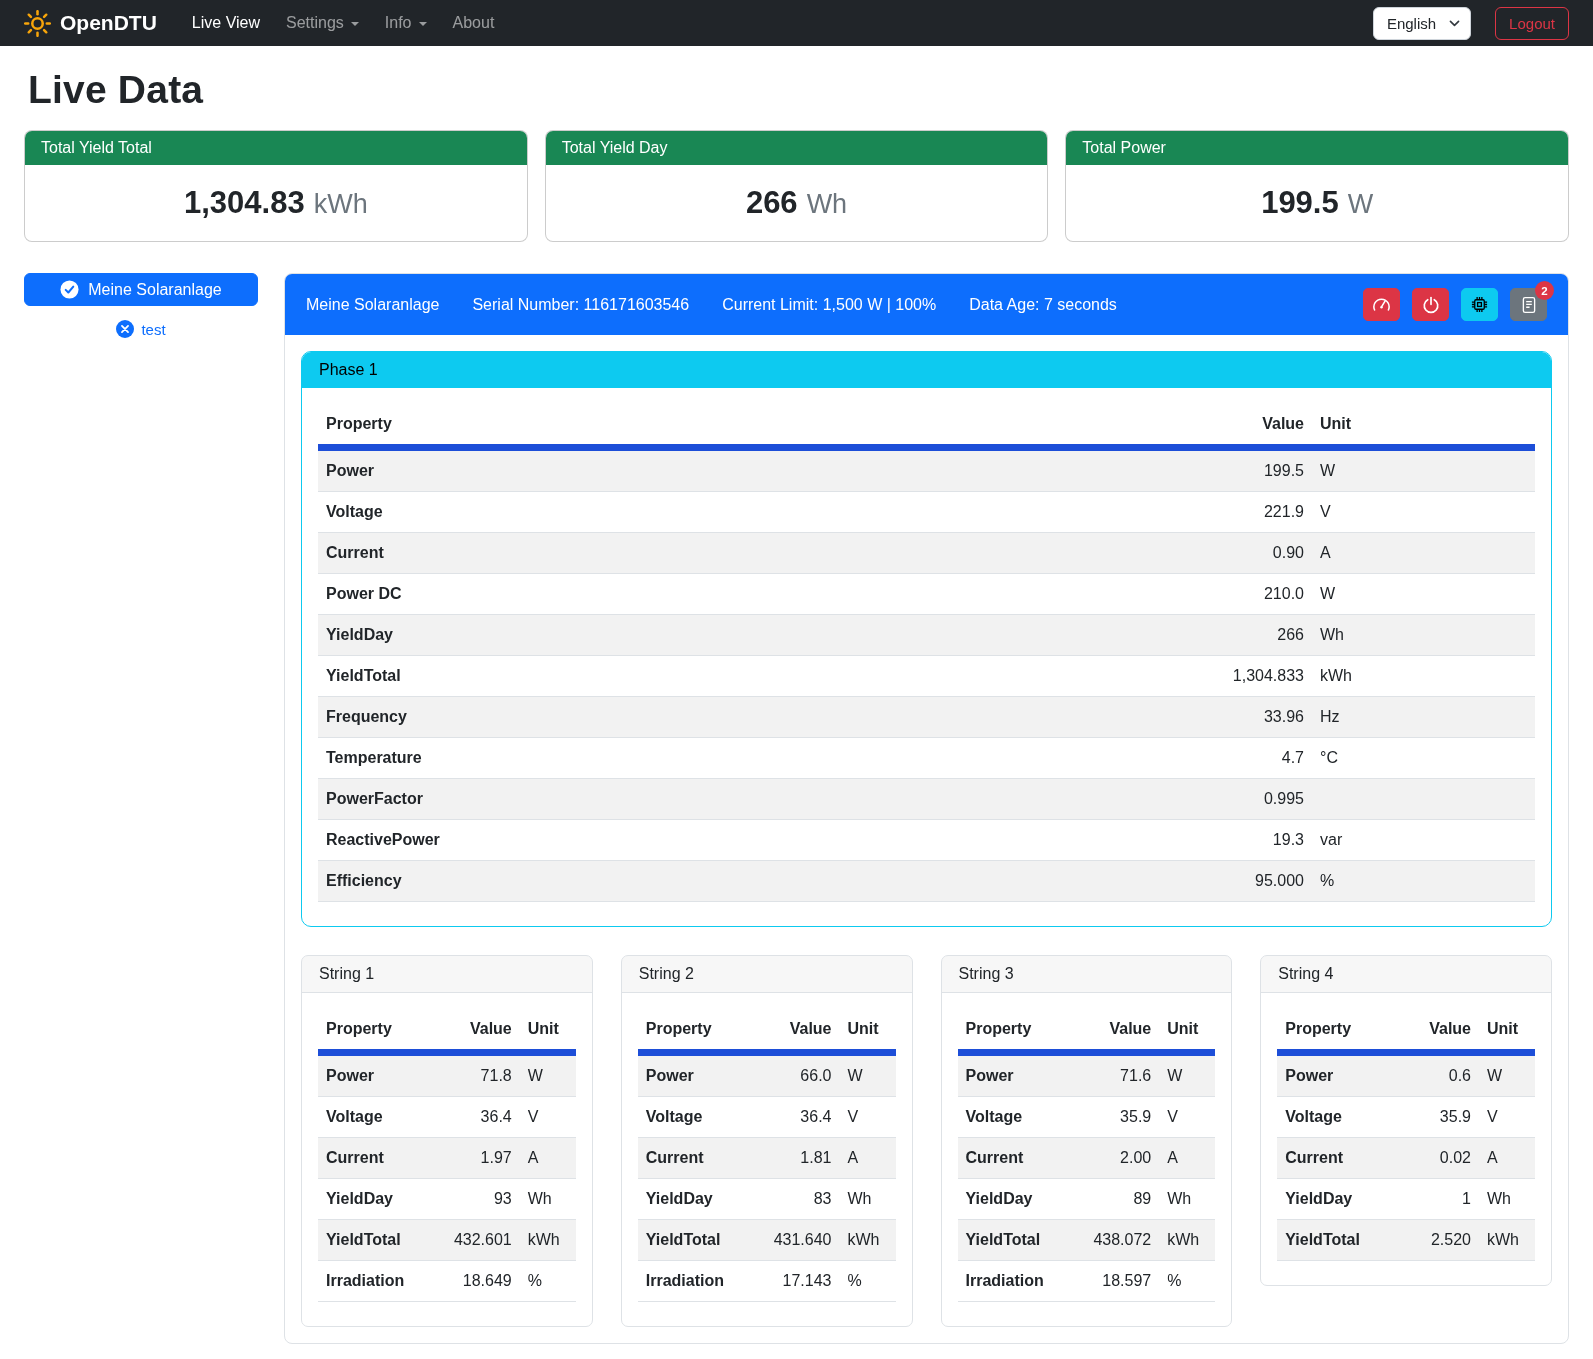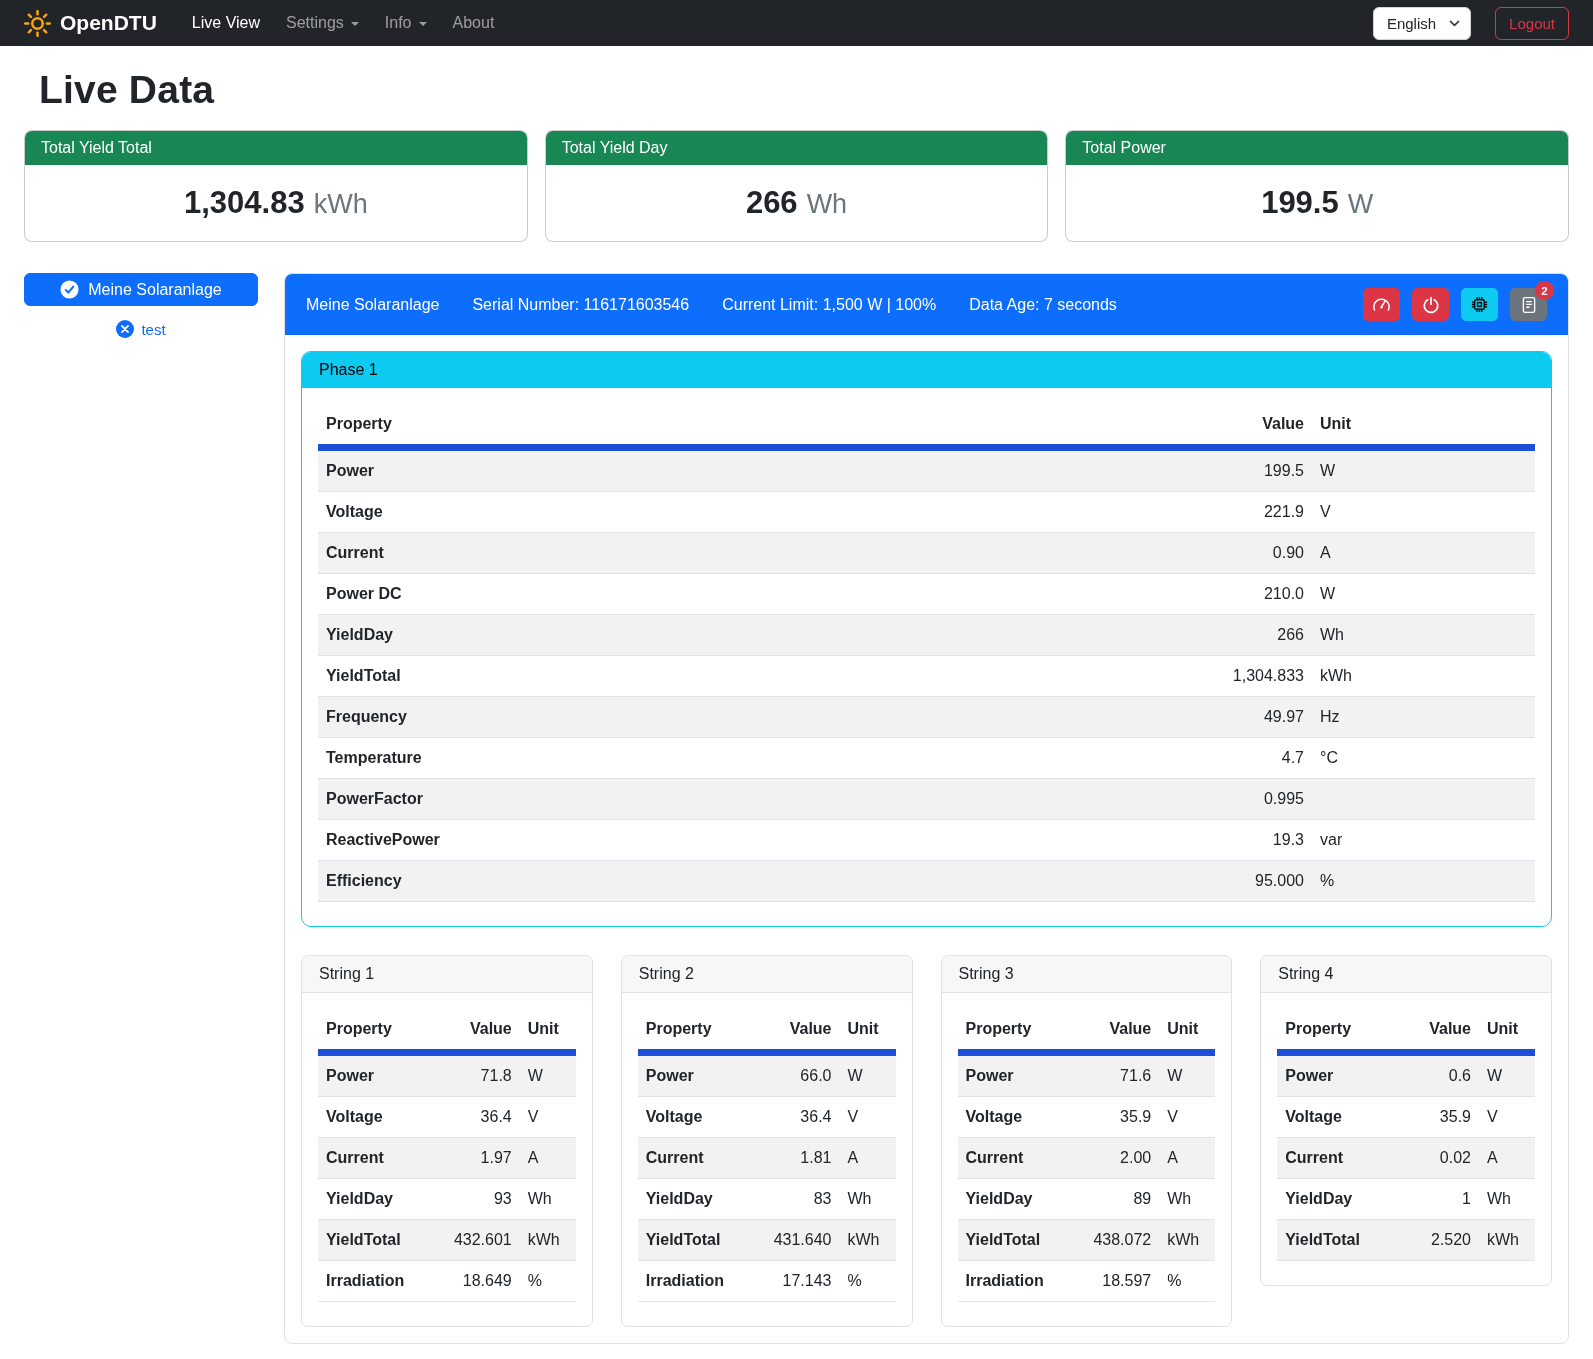--- a/index.html
+++ b/index.html
@@ -20,21 +20,21 @@
            border-left:4px solid transparent; border-right:4px solid transparent; border-top:4px solid currentColor; }
   .nav-right { margin-left:auto; display:flex; align-items:center; gap:24px; }
   .lang-select { position:relative; background:#fff; border:1px solid #ced4da; border-radius:6px;
                  padding:7px 34px 7px 13px; font-size:15px; color:#212529; cursor:pointer; }
   .lang-caret { position:absolute; right:9px; top:50%; transform:translateY(-50%); display:flex; }
   .logout-btn { background:transparent; color:#dc3545; border:1px solid #dc3545; border-radius:6px;
                 padding:7px 13px; font-size:15px; cursor:pointer; font-family:inherit; }
 
   
   .container { padding:0 24px; }
-  h1.page-title { font-size:39px; font-weight:700; margin:22px 15px 18px; letter-spacing:.2px; }
+  h1.page-title { font-size:39px; font-weight:700; margin:22px 4px 18px; letter-spacing:.2px; }
 
   
   .summary-row { display:flex; gap:17px; margin-bottom:31px; }
   .summary-card { flex:1; border:1px solid rgba(0,0,0,.2); border-radius:8px; overflow:hidden; background:#fff; }
   .summary-head { background:#198754; color:#fff; padding:8px 16px; font-size:16px; }
   .summary-body { padding:20px 16px; text-align:center; }
   .summary-value { font-size:31px; font-weight:700; color:#212529; }
   .summary-unit { font-size:27px; color:#6c757d; margin-left:9px; }
 
   
@@ -281,21 +281,21 @@
   </tr>
 
   <tr>
     <th class="prop">YieldTotal</th>
     <td class="val">1,304.833</td>
     <td class="unit">kWh</td>
   </tr>
 
   <tr>
     <th class="prop">Frequency</th>
-    <td class="val">49.97</td>
+    <td class="val">33.96</td>
     <td class="unit">Hz</td>
   </tr>
 
   <tr>
     <th class="prop">Temperature</th>
     <td class="val">4.7</td>
     <td class="unit">°C</td>
   </tr>
 
   <tr>

